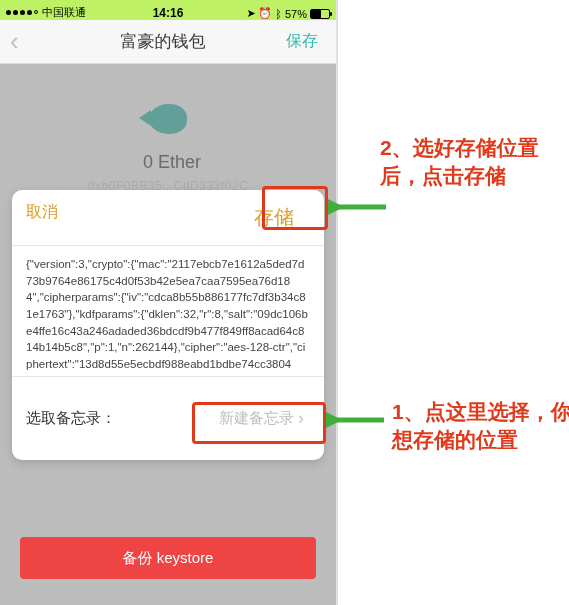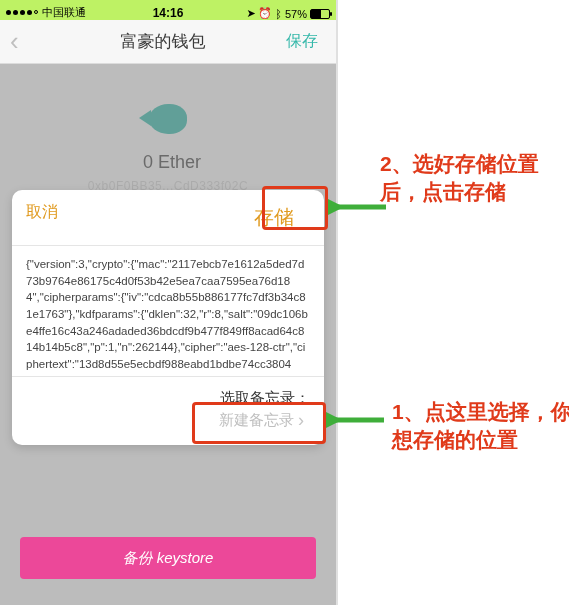--- a/index.html
+++ b/index.html
@@ -71,21 +71,21 @@
   }
   .balance { margin-top: 18px; font-size: 18px; color:#606060;padding-left:8px; }
   .addr { margin-top: 6px; font-size: 12px; color:#d6d6d6; letter-spacing:0.5px;}
   
   .btns { position:absolute; bottom:26px; width:100%; padding: 0 20px; }
   .btn {
     width:100%; height:42px; border-radius:4px;
     display:flex; align-items:center; justify-content:center;
     color:#fff; font-size:15px; margin-top:14px;
   }
-  .btn.primary { background:#ec4899;font-style:italic; }
+  .btn.primary { background:#ef4444; }
   .btn.grey { background:#b8b8b8; }
   
   .dim {
     position:absolute; left:0; right:0; top:64px; bottom:0;
     background: rgba(120,120,120,0.45);
   }
   
   .sheet {
     position:absolute;
     left:12px; right:12px; top:190px;
@@ -105,23 +105,22 @@
     padding: 2px 16px;
   }
   .sheet-body {
     padding: 10px 14px;
     font-size:11.5px; color:#444; line-height:1.45;
     word-break: break-all;
     height: 130px;
   }
   .sheet-memo {
     border-top: 1px solid #e5e5e5;
-    display:flex; align-items:flex-end; justify-content:space-between;
-    padding: 12px 14px;
-    flex-direction: column;
+    display:flex; align-items:center; justify-content:space-between;
+    padding: 29px 14px;
   }
   .memo-label { font-size:15px; color:#333; }
   .memo-btn {
     color:#bfbfbf; font-size:15px;
     display:flex; align-items:center; gap:4px;
     padding: 2px 6px 2px 14px;
   }
   .memo-btn .chev { color:#c5c5c5; font-size:18px; }
   
   .redbox {
@@ -139,21 +138,21 @@
   }
   
   .anno {
     position:absolute;
     color:#e03a1a;
     font-size:21px;
     font-weight:700;
     line-height:1.35;
     width: 190px;
   }
-  .anno1 { left:380px; top:150px; }
+  .anno1 { left:380px; top:134px; }
   .anno2 { left:392px; top:398px; }
 </style>
 </head>
 <body>
 
 <div class="phone">
 
   <div class="statusbar">
     <div class="sb-left">
       <div class="dots">

